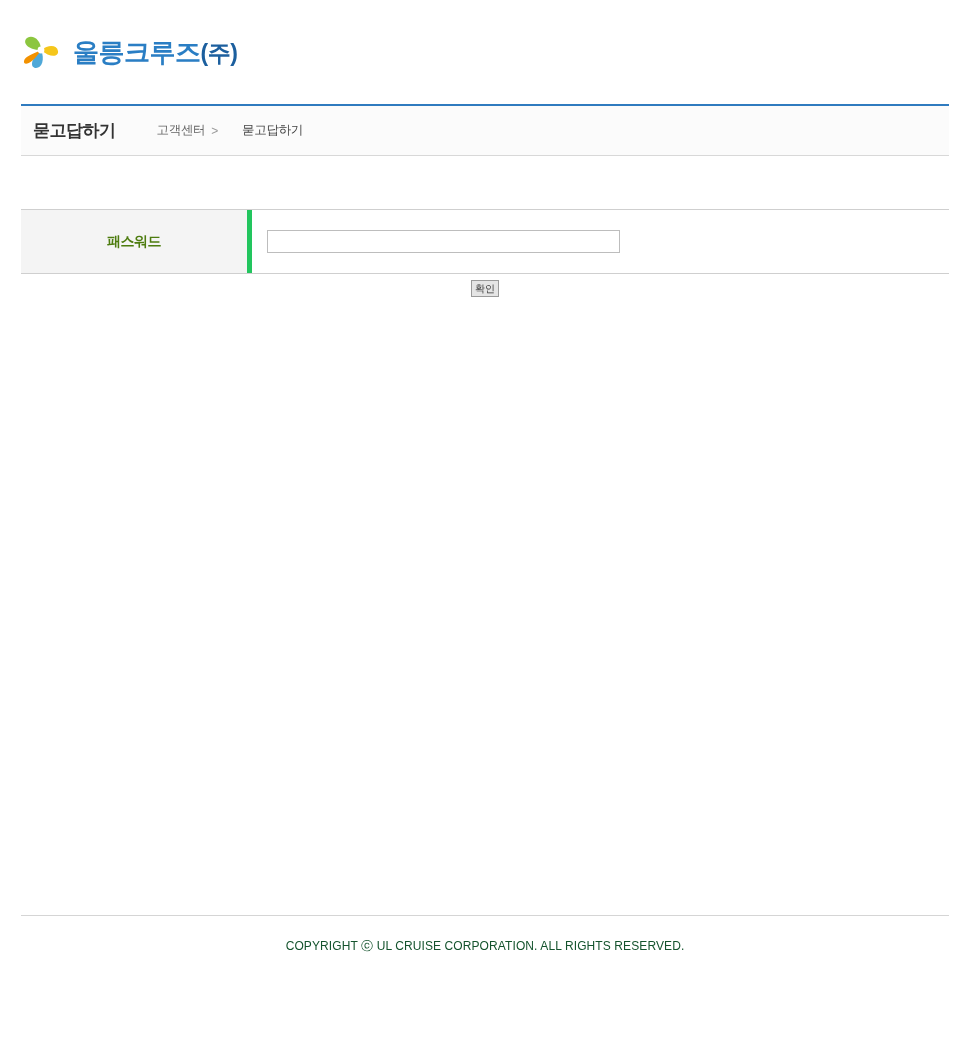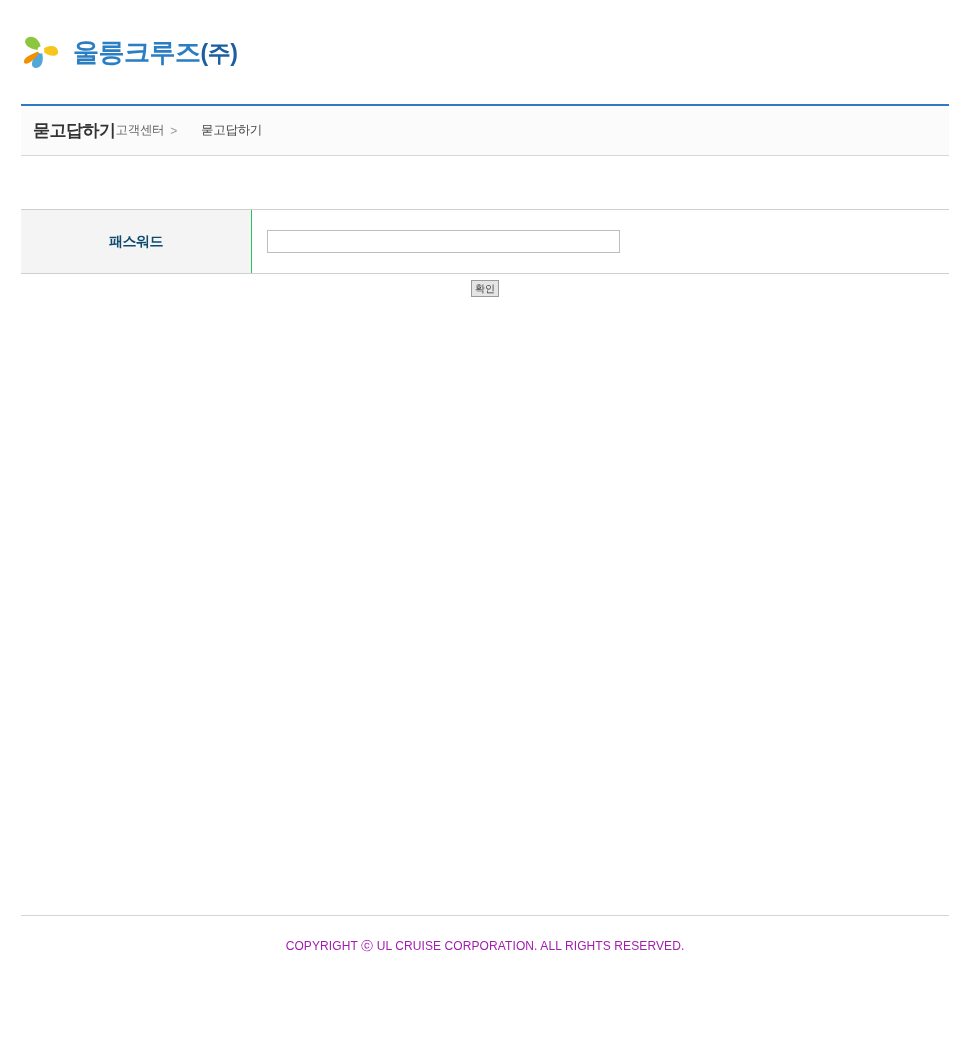--- a/index.html
+++ b/index.html
@@ -76,20 +76,21 @@
     letter-spacing: -0.5px;
   }
   .breadcrumb {
     display: flex;
     align-items: center;
     gap: 6px;
     font-size: 12.5px;
     color: #666666;
     letter-spacing: -0.3px;
     padding-right: 0px;
+    margin-left: 41px;
   }
   .breadcrumb .crumb-sep {
     color: #999999;
     font-size: 12px;
   }
   .breadcrumb .crumb-last {
     color: #444444;
     margin-left: 18px;
   }
 
@@ -104,27 +105,27 @@
     border-top: 1px solid #cfcfcf;
     border-bottom: 1px solid #cfcfcf;
     display: flex;
     height: 65px;
     box-sizing: border-box;
   }
   .form-label {
     width: 231px;
     box-sizing: border-box;
     background: #f4f4f4;
-    border-right: 1px solid #22c55e;
+    border-right: 5px solid #22c55e;
     display: flex;
     align-items: center;
     justify-content: center;
     font-size: 14px;
     font-weight: bold;
-    color: #0c4a6e;
+    color: #4d7c0f;
     letter-spacing: -0.5px;
   }
   .form-field {
     flex: 1 1 auto;
     display: flex;
     align-items: center;
     padding-left: 15px;
     background: #ffffff;
   }
   .pw-input {
@@ -167,21 +168,21 @@
     top: 915px;
     border-top: 1px solid #d5d5d5;
   }
   .footer-text {
     position: absolute;
     top: 938px;
     left: 0;
     right: 0;
     text-align: center;
     font-size: 12px;
-    color: #a21caf;
+    color: #14532d;
     letter-spacing: 0.1px;
   }
 </style>
 </head>
 <body>
 
 <div class="page">
 
   <div class="header">
     <a class="logo" href="#">

